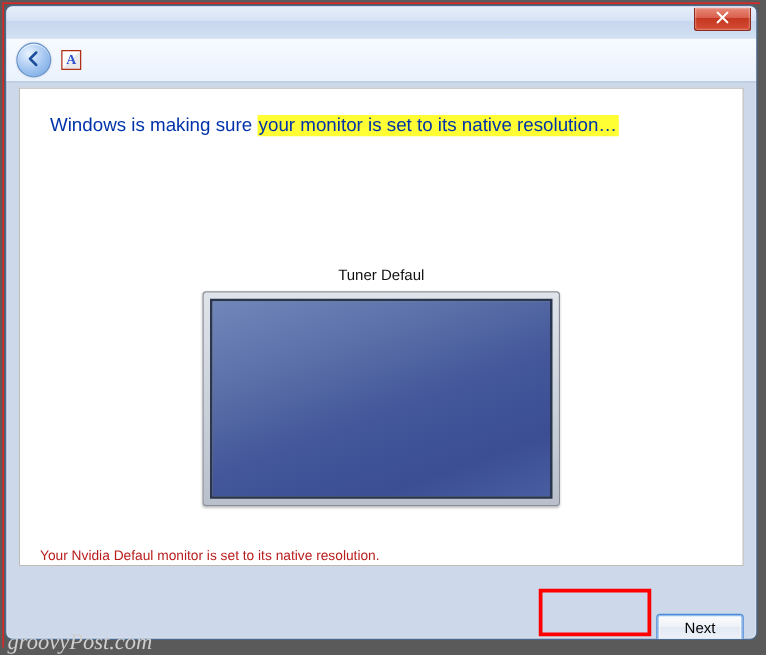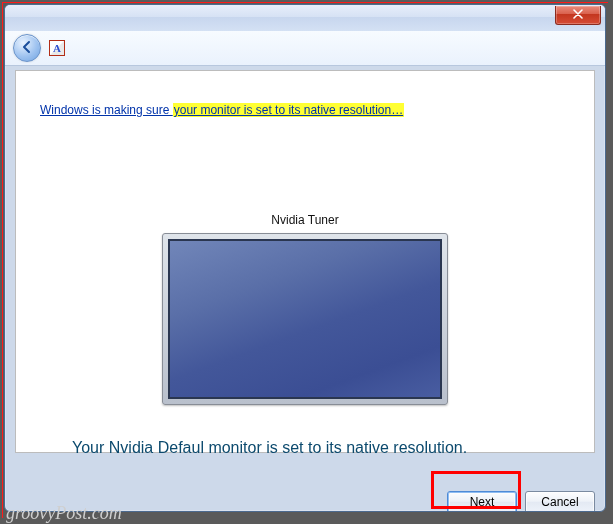--- a/index.html
+++ b/index.html
@@ -124,28 +124,27 @@
     flex: 1;
     margin: 4px 10px 4px 10px;
     background: #ffffff;
     border: 1px solid #bcbcbc;
     position: relative;
     box-sizing: border-box;
   }
 
   .heading-row {
     position: absolute;
-    top: 32px;
+    top: 20px;
     left: 24px;
     right: 16px;
-    font-size: 12px;
+    font-size: 15px;
     color: #0033aa;
     line-height: 1.3;
     white-space: nowrap;
-    text-decoration: underline;
   }
   .heading-row .hl {
     background: #ffff33;
     padding: 0 1px;
   }
 
   .monitor-label {
     position: absolute;
     top: 142px;
     left: 0;
@@ -174,23 +173,22 @@
     height: 100%;
     border: 2px solid #2a3650;
     box-sizing: border-box;
     background: linear-gradient(160deg, #7186b9 0%, #5a6fa8 30%, #43579a 55%, #3b4e94 80%, #495da1 100%);
   }
 
   .status-line {
     position: absolute;
     top: 368px;
     left: 16px;
-    font-size: 16px;
-    color: #0c4a6e;
-    margin-left: 40px;
+    font-size: 11px;
+    color: #b91c1c;
   }
 
   .btn-row {
     height: 44px;
     margin: 0 10px 10px 10px;
     display: flex;
     justify-content: flex-end;
     align-items: center;
     gap: 8px;
   }
@@ -244,33 +242,32 @@
         <span>A</span>
       </div>
     </div>
 
     <div class="content">
 
       <div class="heading-row">
         <span>Windows is making sure </span><span class="hl">your monitor is set to its native resolution…</span>
       </div>
 
-      <div class="monitor-label">Nvidia Tuner</div>
+      <div class="monitor-label">Tuner Defaul</div>
 
       <div class="monitor">
         <div class="screen"></div>
       </div>
 
       <div class="status-line">Your Nvidia Defaul monitor is set to its native resolution.</div>
 
     </div>
 
     <div class="btn-row">
       <button class="win-btn default">Next</button>
-      <button class="win-btn">Cancel</button>
     </div>
 
   </div>
 
   <div class="red-annot" style="left:431px; top:471px; width:84px; height:32px;"></div>
 
   <div class="watermark">groovyPost.com</div>
 </div>
 
 </body></html>

